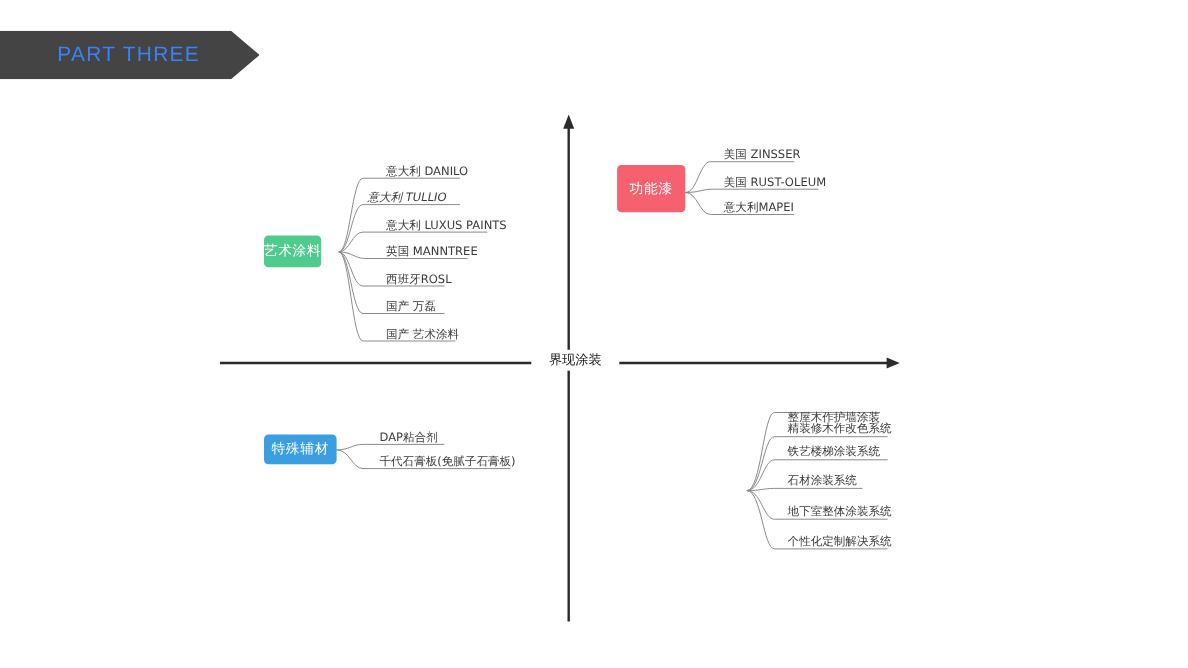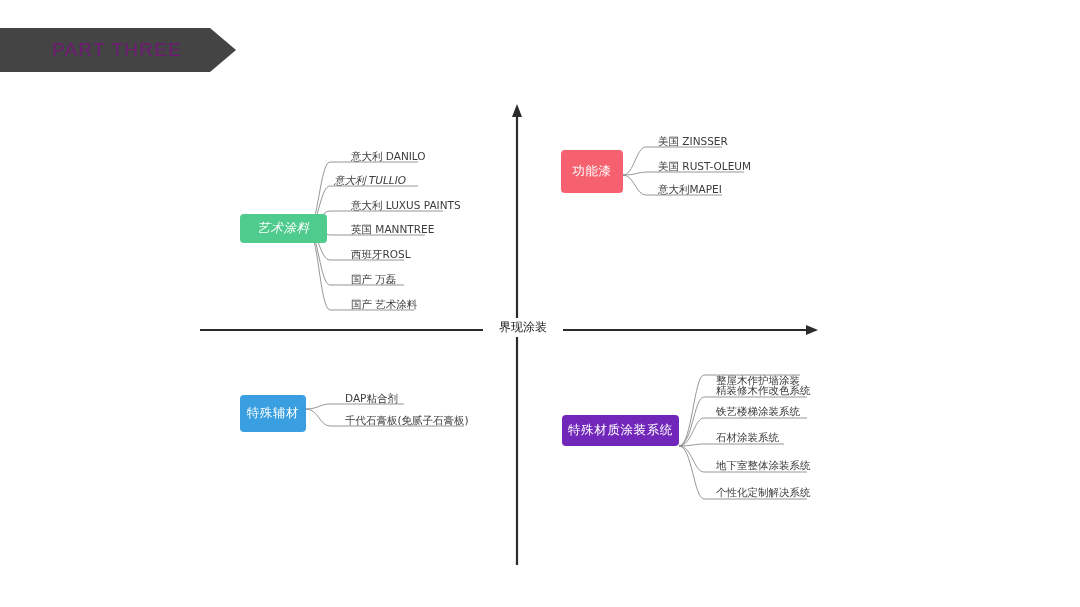--- a/index.html
+++ b/index.html
@@ -30,21 +30,21 @@
   #part-banner .banner-shape {
     position: absolute;
     inset: 0;
   }
   #part-banner .banner-label {
     position: absolute;
     left: 52px;
     top: 0;
     height: 44px;
     line-height: 44px;
-    color: #701a75;
+    color: #3b82f6;
     font-size: 19px;
     letter-spacing: 1.2px;
     font-family: "Liberation Sans", "DejaVu Sans", sans-serif;
     white-space: nowrap;
   }
 
   
   #axes {
     position: absolute;
     left: 0;
@@ -135,21 +135,21 @@
       <path d="M308,229 C318,229 320,162 330,162 L418,162"></path>
       <path d="M308,229 C318,229 320,186 330,186 L418,186"></path>
       <path d="M308,229 C318,229 320,211 330,211 L443,211"></path>
       <path d="M308,229 C320,229 322,235 332,235 L425,235"></path>
       <path d="M308,229 C318,229 320,260 330,260 L404,260"></path>
       <path d="M308,229 C318,229 320,285 330,285 L404,285"></path>
       <path d="M308,229 C318,229 320,310 330,310 L414,310"></path>
     </g>
   </svg>
 
-  <div class="node green" style="left:240px; top:214px; width:87px; height:29px;font-style:italic;">
+  <div class="node green" style="left:240px; top:214px; width:52px; height:29px;">
     <span>艺术涂料</span>
   </div>
 
   <div class="branch-label" style="left:351px; top:150px;">意大利 DANILO</div>
   <div class="branch-label" style="left:334px; top:174px;font-style:italic;">意大利 TULLIO</div>
   <div class="branch-label" style="left:351px; top:199px;">意大利 LUXUS PAINTS</div>
   <div class="branch-label" style="left:351px; top:223px;">英国 MANNTREE</div>
   <div class="branch-label" style="left:351px; top:248px;">西班牙ROSL</div>
   <div class="branch-label" style="left:351px; top:273px;">国产 万磊</div>
   <div class="branch-label" style="left:351px; top:298px;">国产 艺术涂料</div>
@@ -170,41 +170,38 @@
   <div class="branch-label" style="left:658px; top:160px;">美国 RUST-OLEUM</div>
   <div class="branch-label" style="left:658px; top:183px;">意大利MAPEI</div>
 
   <svg class="connectors" viewBox="0 0 1080 607">
     <g fill="none" stroke="#8a8a8a" stroke-width="0.9">
       <path d="M306,409 C318,409 320,404 330,404 L404,404"></path>
       <path d="M306,409 C318,409 320,426 330,426 L464,426"></path>
     </g>
   </svg>
 
-  <div class="node blue" style="left:240px; top:395px; width:66px; height:37px;">
+  <div class="node blue" style="left:240px; top:395px; width:66px; height:27px;">
     <span>特殊辅材</span>
   </div>
 
   <div class="branch-label" style="left:345px; top:392px;">DAP粘合剂</div>
   <div class="branch-label" style="left:345px; top:414px;">千代石膏板(免腻子石膏板)</div>
 
   <svg class="connectors" viewBox="0 0 1080 607">
     <g fill="none" stroke="#8a8a8a" stroke-width="0.9">
       <path d="M679,446 C692,446 694,375 704,375 L800,375"></path>
       <path d="M679,446 C692,446 694,397 704,397 L807,397"></path>
       <path d="M679,446 C692,446 694,418 704,418 L807,418"></path>
       <path d="M679,446 C692,446 694,444 704,444 L784,444"></path>
       <path d="M679,446 C692,446 694,472 704,472 L807,472"></path>
       <path d="M679,446 C692,446 694,499 704,499 L807,499"></path>
     </g>
   </svg>
 
-  <div class="node purple" style="left:562px; top:415px; width:117px; height:31px;">
-    <span>特殊材质涂装系统</span>
-  </div>
 
   <div class="branch-label" style="left:716px; top:362px;margin-top:12px;">整屋木作护墙涂装</div>
   <div class="branch-label" style="left:716px; top:384px;">精装修木作改色系统</div>
   <div class="branch-label" style="left:716px; top:405px;">铁艺楼梯涂装系统</div>
   <div class="branch-label" style="left:716px; top:431px;">石材涂装系统</div>
   <div class="branch-label" style="left:716px; top:459px;">地下室整体涂装系统</div>
   <div class="branch-label" style="left:716px; top:486px;">个性化定制解决系统</div>
 
 </div>
 

